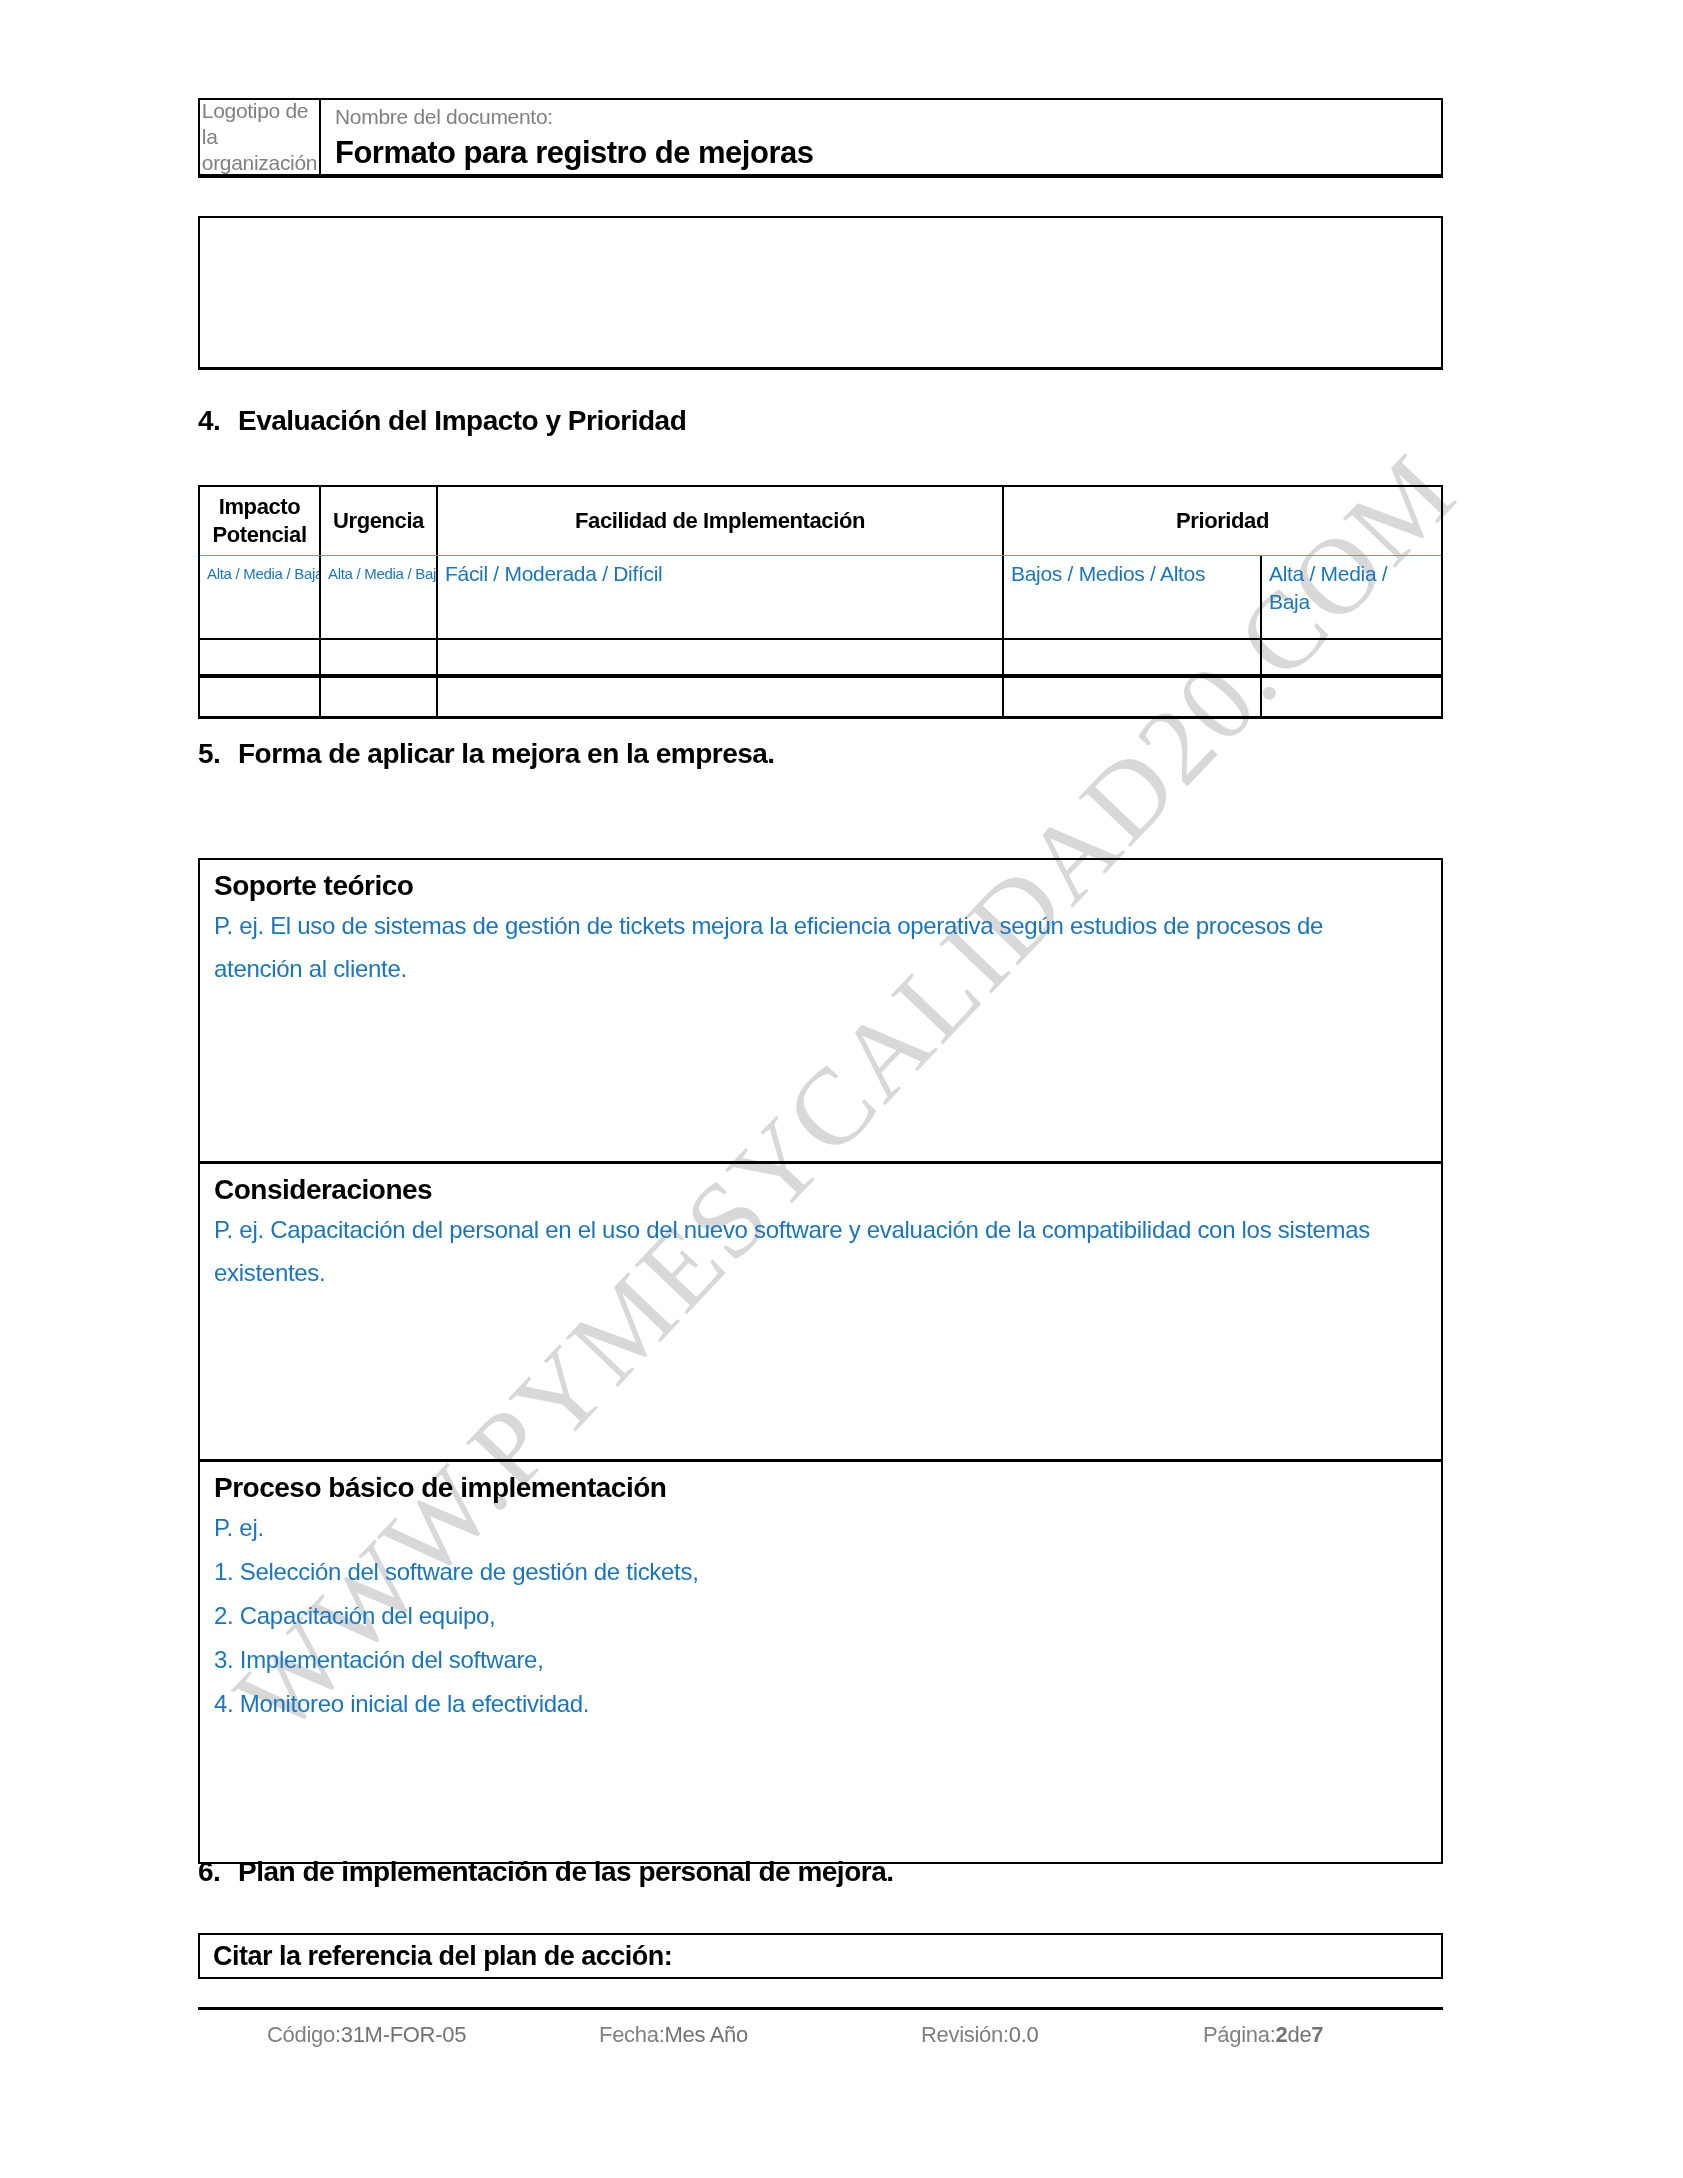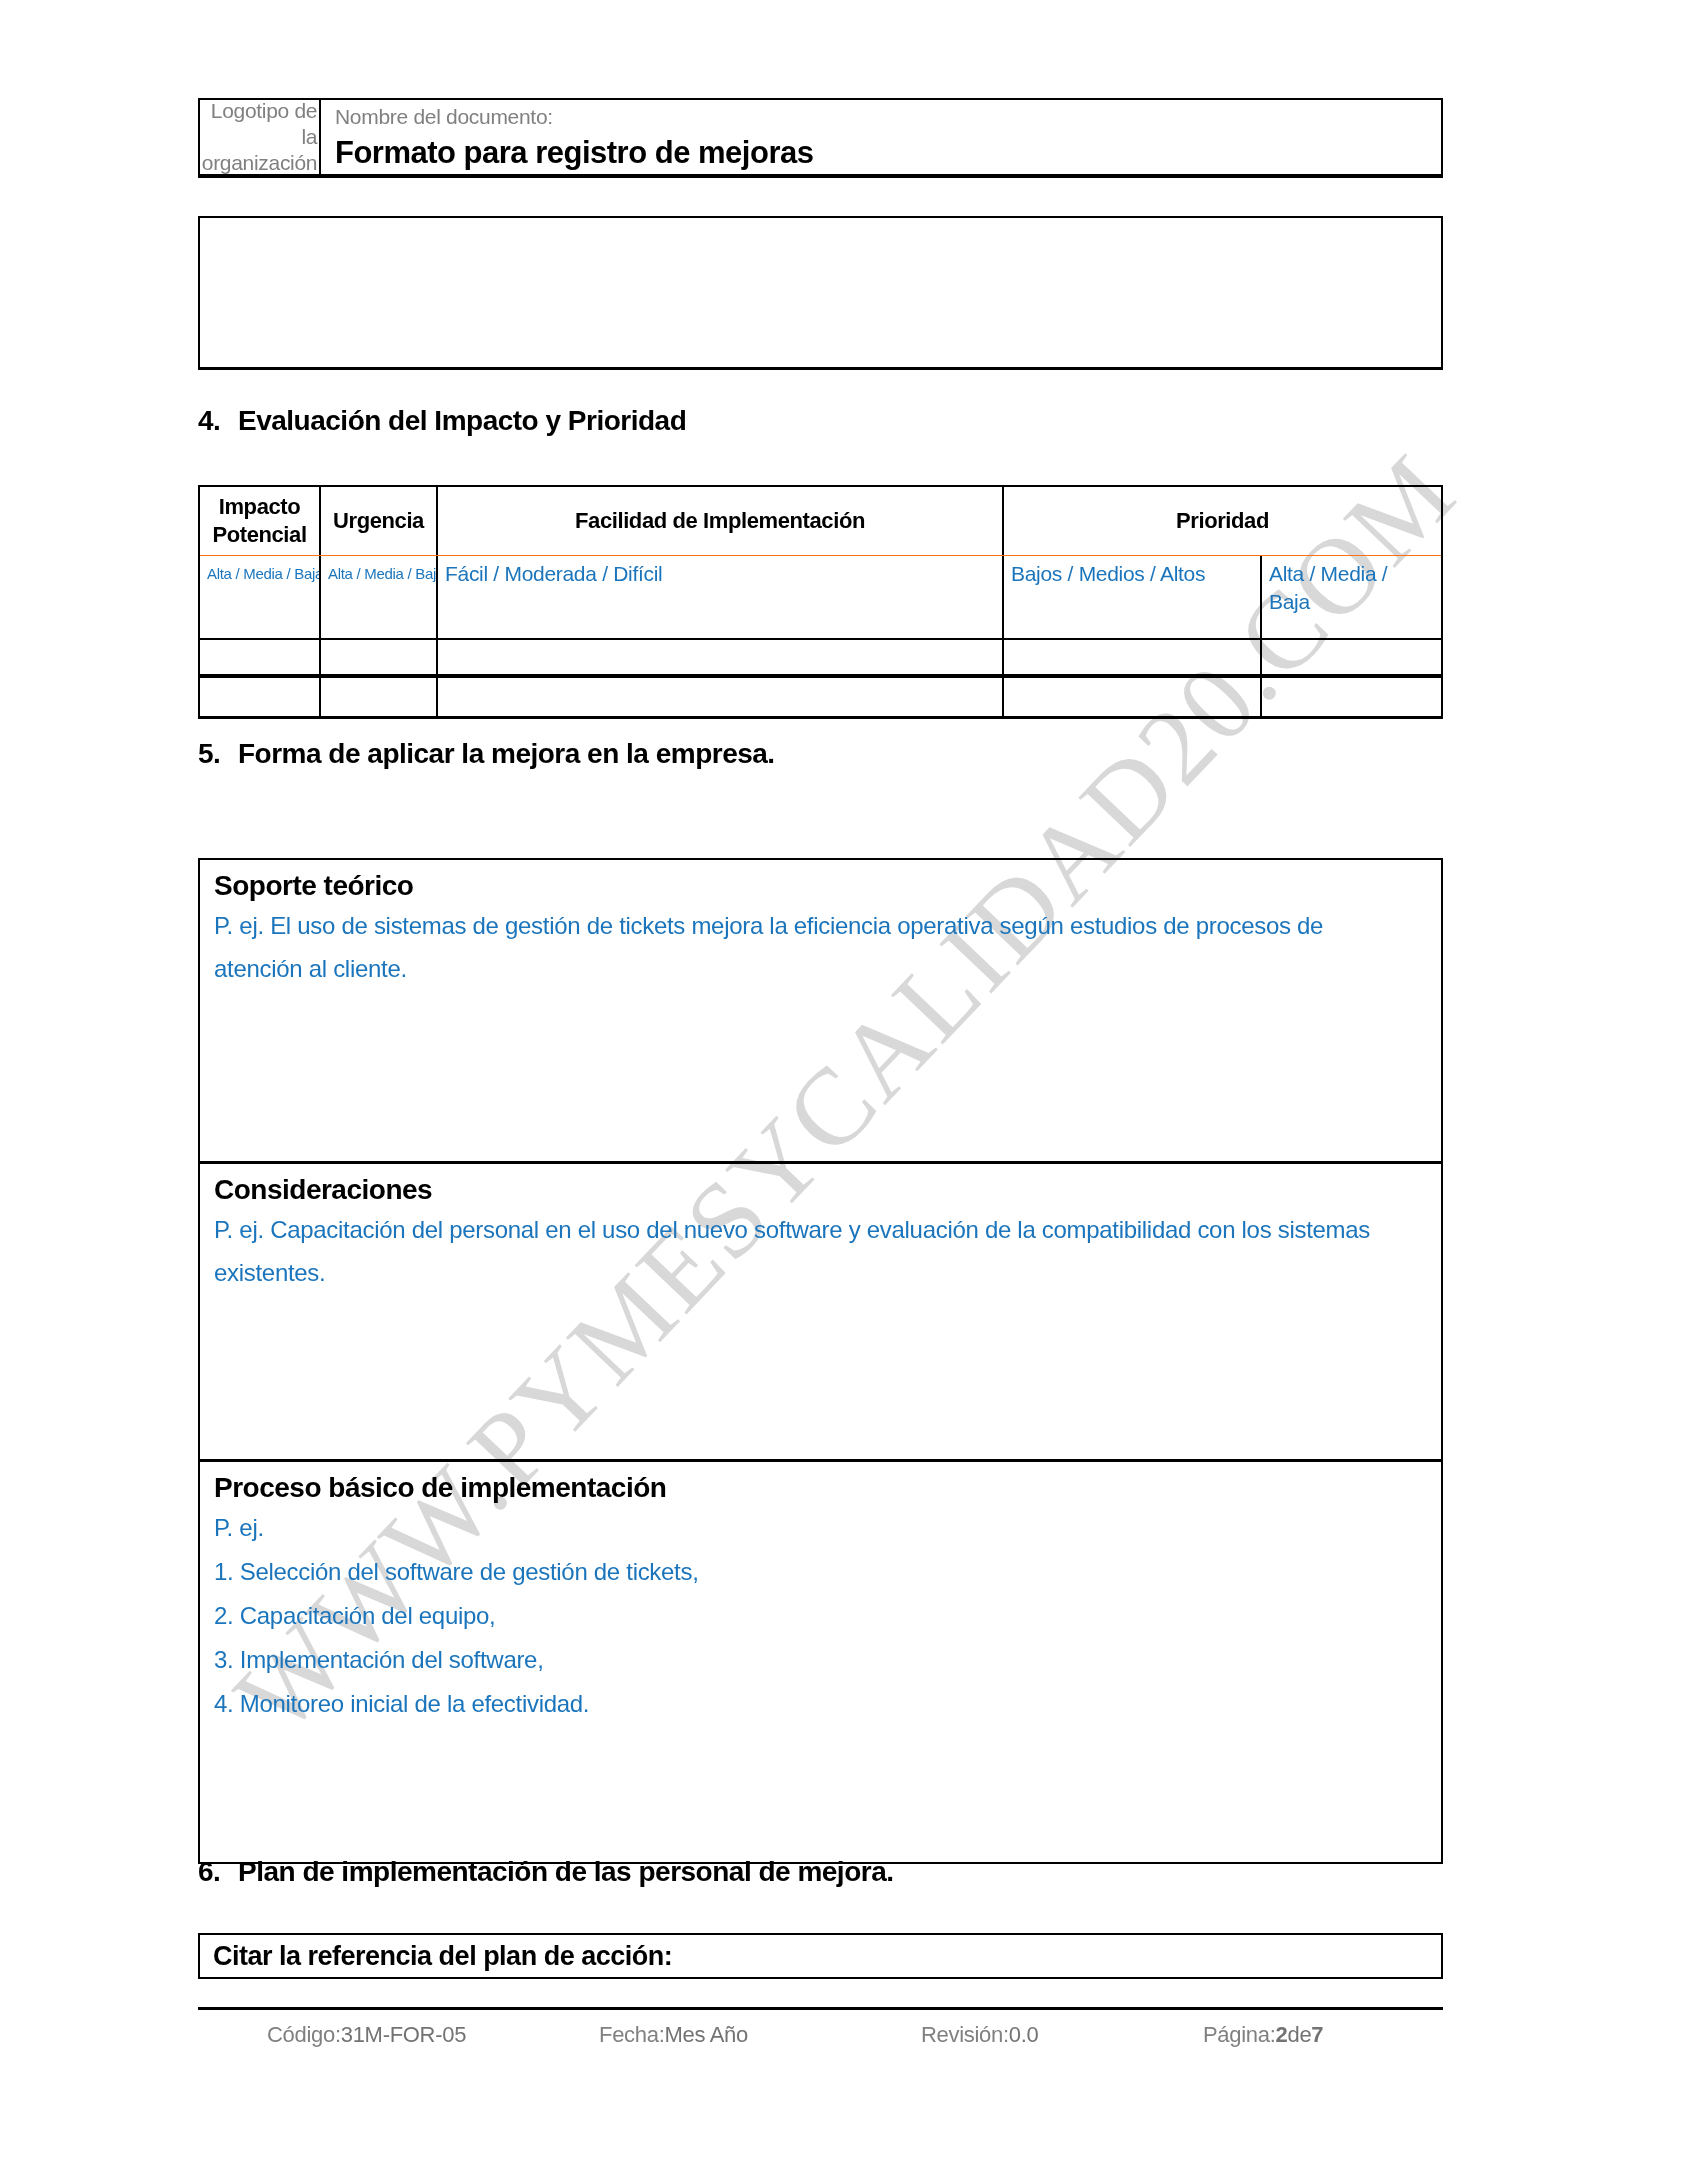--- a/index.html
+++ b/index.html
@@ -30,21 +30,21 @@
   
   .header-box{
     top:98px;height:80px;
     border:2px solid #000;border-bottom:4px solid #000;
     display:flex;background:transparent;
   }
   .header-logo-cell{
     width:121px;flex:0 0 121px;
     border-right:2px solid #000;
     display:flex;align-items:center;justify-content:center;
-    text-align:right;
+    text-align:left;
     font-size:21px;line-height:26px;
     box-sizing:border-box;
     padding:2px 4px;
   }
   .header-doc-cell{flex:1;padding:5px 14px 4px;box-sizing:border-box;}
   .doc-label{font-size:21px;line-height:24px;display:block;}
   .doc-title{font-size:31px;font-weight:bold;line-height:36px;display:block;letter-spacing:-0.5px;margin-top:6px;}
 
   
   .note-box{

